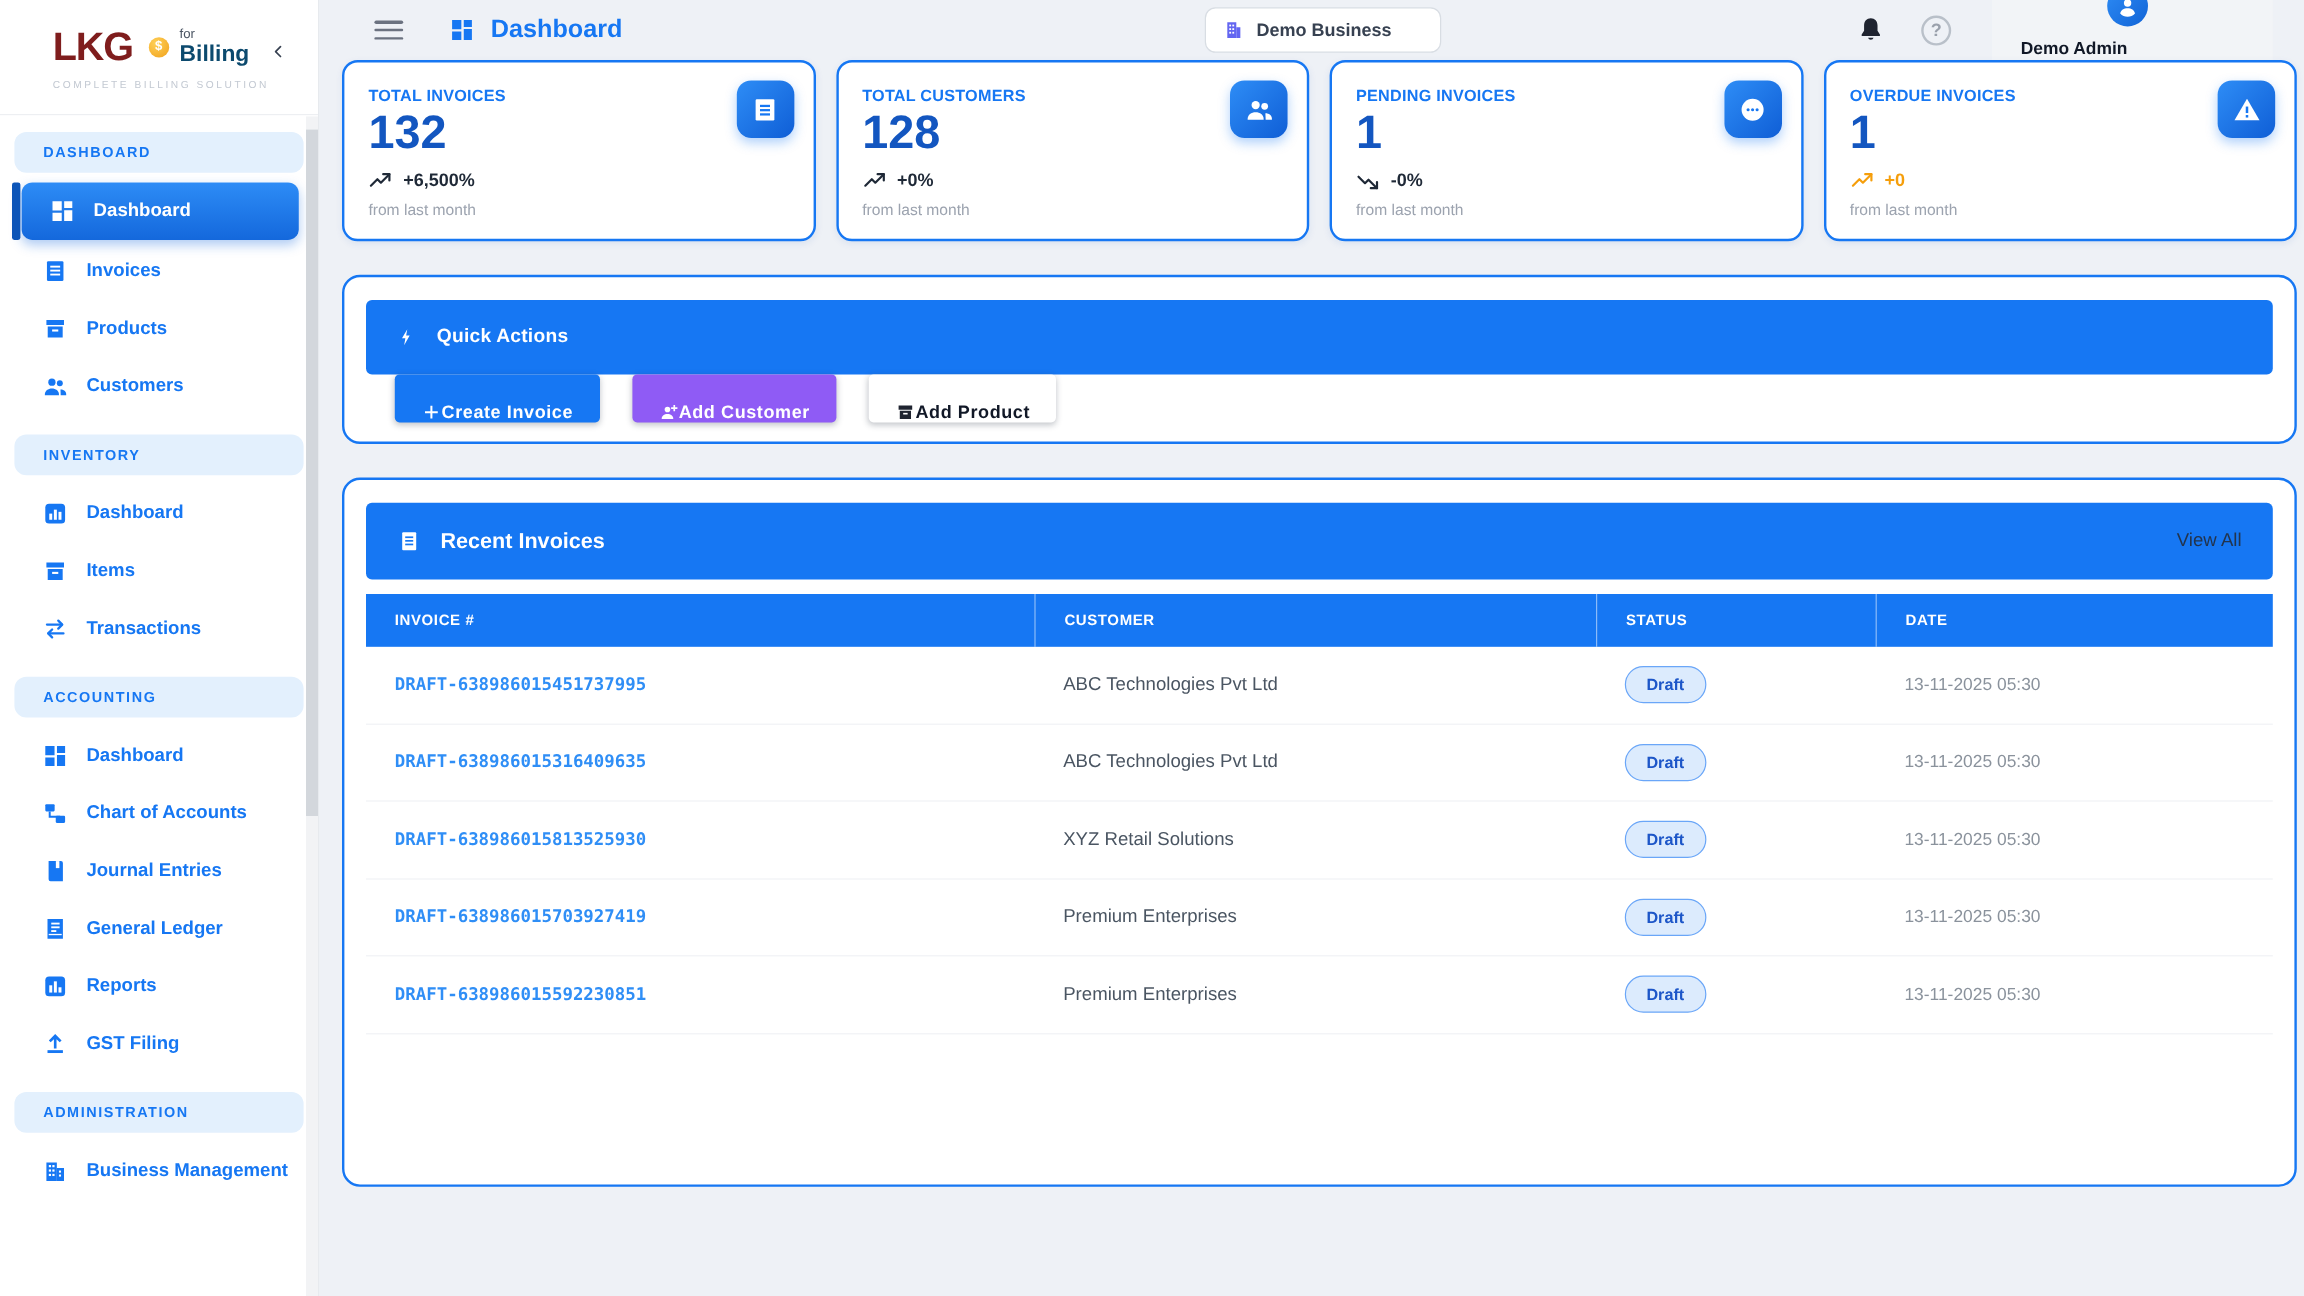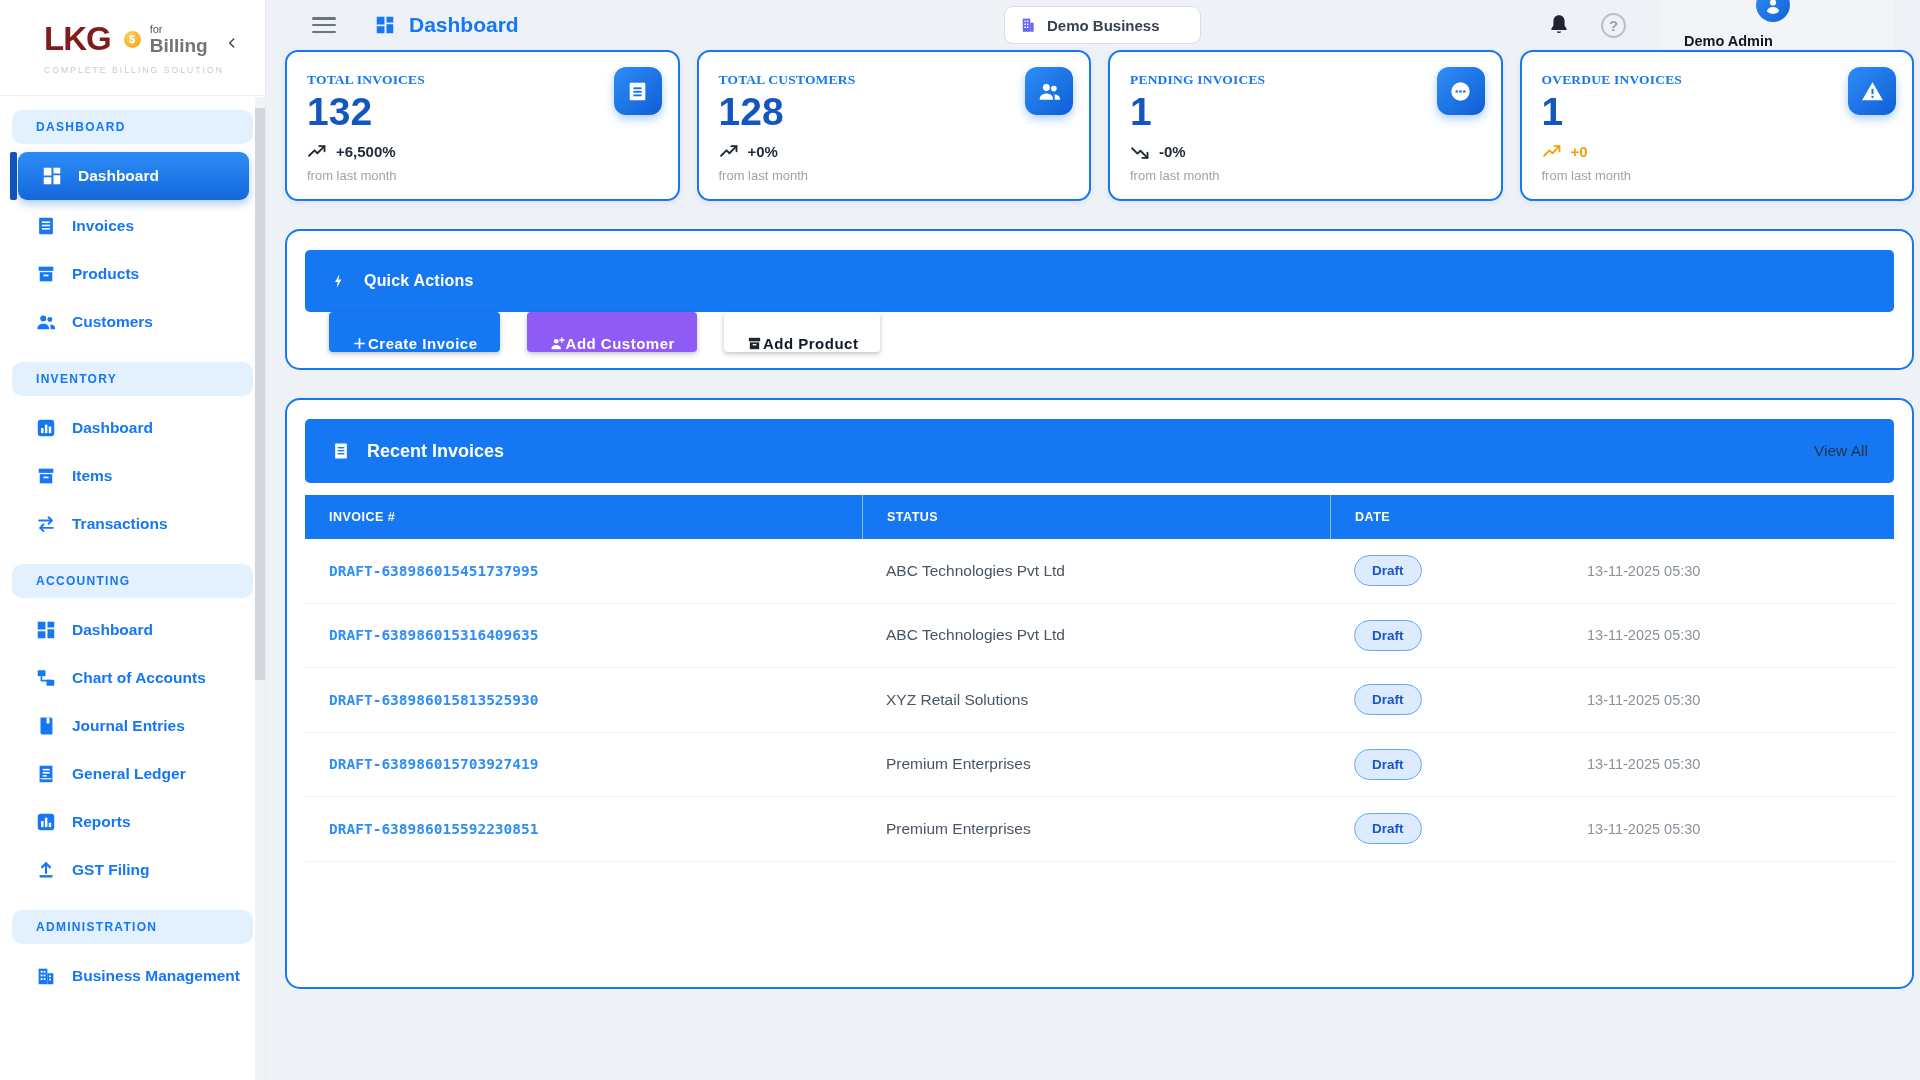--- a/index.html
+++ b/index.html
@@ -8,21 +8,21 @@
   .app { display:flex; width:1920px; height:1080px; }
 
   
   .sidebar { width:266px; min-width:266px; background:#fff; border-right:1px solid #e7eaee; position:relative; height:1080px; }
   .logo-block { height:96px; border-bottom:1px solid #edeff2; padding:20px 18px 0 44px; position:relative; }
   .logo-row { display:flex; align-items:center; gap:9px; }
   .logo-lkg { font-size:33px; font-weight:800; color:#7f1d1d; letter-spacing:-1px; }
   .coin { width:17px; height:17px; border-radius:50%; background:radial-gradient(circle at 35% 30%,#ffd057,#f0a11c); color:#fff; font-size:11px; font-weight:700; display:flex; align-items:center; justify-content:center; margin-left:4px; }
   .for-billing { line-height:1; }
   .for-billing .for { font-size:11px; color:#4b5563; display:block; margin-bottom:1px; }
-  .for-billing .billing { font-size:19px; font-weight:800; color:#737373; }
+  .for-billing .billing { font-size:19px; font-weight:800; color:#0c4a6e; }
   .collapse-btn { position:absolute; right:22px; top:32px; width:22px; height:22px; display:flex; align-items:center; justify-content:center; color:#374151; cursor:pointer; }
   .tagline { font-size:8.5px; letter-spacing:2.1px; color:#c3c9d2; margin-top:7px; }
 
   .side-nav { padding:10px 10px 0; }
   .section-pill { height:34px; background:#e3f0fd; border-radius:10px; display:flex; align-items:center; padding-left:24px; font-size:12px; font-weight:700; letter-spacing:1.3px; color:#1677f3; margin:16px 2px 8px; }
   .section-pill:first-child { margin-top:4px; }
   .side-item { height:48px; display:flex; align-items:center; gap:15px; padding-left:23px; margin:0 2px; border-radius:9px; color:#1677f3; font-size:15.5px; font-weight:600; cursor:pointer; position:relative; }
   .side-item .ic { width:22px; height:22px; flex:0 0 22px; --g:#ffffff; }
   .side-item.active { background:linear-gradient(180deg,#2d8cf6,#1468dc); color:#fff; box-shadow:0 4px 10px rgba(20,104,220,.35); margin:2px 6px 2px 8px; }
   .side-item.active .ic { --g:#1a74e8; }
@@ -47,21 +47,21 @@
   .help-btn { width:25px; height:25px; border:2px solid #b9c0c9; border-radius:50%; color:#9aa1ac; font-size:15px; font-weight:700; display:flex; align-items:center; justify-content:center; cursor:pointer; margin-right:4px; }
   .user-card { display:flex; align-items:center; gap:11px; background:#f2f4f7; border-radius:10px; padding:5px 16px 5px 7px; cursor:pointer; min-width:234px;flex-direction:column; }
   .avatar { width:34px; height:34px; border-radius:50%; background:linear-gradient(135deg,#2e8df6,#1163d6); color:#fff; display:flex; align-items:center; justify-content:center; }
   .avatar .ic { width:20px; height:20px; }
   .user-name { font-size:14.5px; font-weight:700; color:#111827; line-height:1.2; }
   .user-roles { font-size:11.5px; color:#6b7280; }
 
   
   .stats-row { display:flex; gap:17px; padding:0 6px 0 19px; }
   .stat-card { flex:1; height:151px; background:#fff; border:2px solid #1677f3; border-radius:13px; padding:15px 20px; position:relative; box-shadow:0 2px 6px rgba(15,80,180,.08); }
-  .stat-label { font-size:13.5px; font-weight:700; color:#1677f3; letter-spacing:.2px; margin-top:5px;font-family:Liberation Serif, serif; }
+  .stat-label { font-size:13.5px; font-weight:700; color:#1677f3; letter-spacing:.2px; margin-top:5px; }
   .stat-value { font-size:39px; font-weight:800; color:#1356c0; line-height:1.15; margin-top:2px; }
   .stat-trend { display:flex; align-items:center; gap:9px; font-size:15px; font-weight:600; color:#1f2937; margin-top:7px; }
   .stat-trend .ic { width:20px; height:20px; }
   .stat-card.orange-trend .stat-trend { color:#f59e0b; }
   .stat-note { font-size:13px; color:#9ca3af; margin-top:6px; }
   .stat-icon { position:absolute; top:15px; right:16px; width:48px; height:48px; border-radius:12px; background:linear-gradient(135deg,#2e8df6,#0f5ed6); color:#fff; --g:#1677f3; display:flex; align-items:center; justify-content:center; box-shadow:0 4px 10px rgba(22,119,243,.35); }
   .stat-icon .ic { width:25px; height:25px; }
 
   
   .panel { margin:28px 6px 0 19px; background:#fff; border:2px solid #1677f3; border-radius:15px; padding:19px 18px; }
@@ -498,20 +498,21 @@
               <rect x="8" y="14.4" width="8" height="1.7" fill="var(--g)"></rect>
             </svg>
           </span>
         <span class="ri-title">Recent Invoices</span>
         <span class="view-all">View All</span>
       </div>
 
       <div class="inv-table">
         <div class="t-head">
           <div>INVOICE #</div>
+          <div>CUSTOMER</div>
           <div>STATUS</div>
           <div>DATE</div>
         </div>
 
         <div class="t-row">
           <div class="cell-invoice">DRAFT-638986015451737995</div>
           <div class="cell-customer">ABC Technologies Pvt Ltd</div>
           <div><span class="status-pill">Draft</span></div>
           <div class="cell-date">13-11-2025 05:30</div>
         </div>

